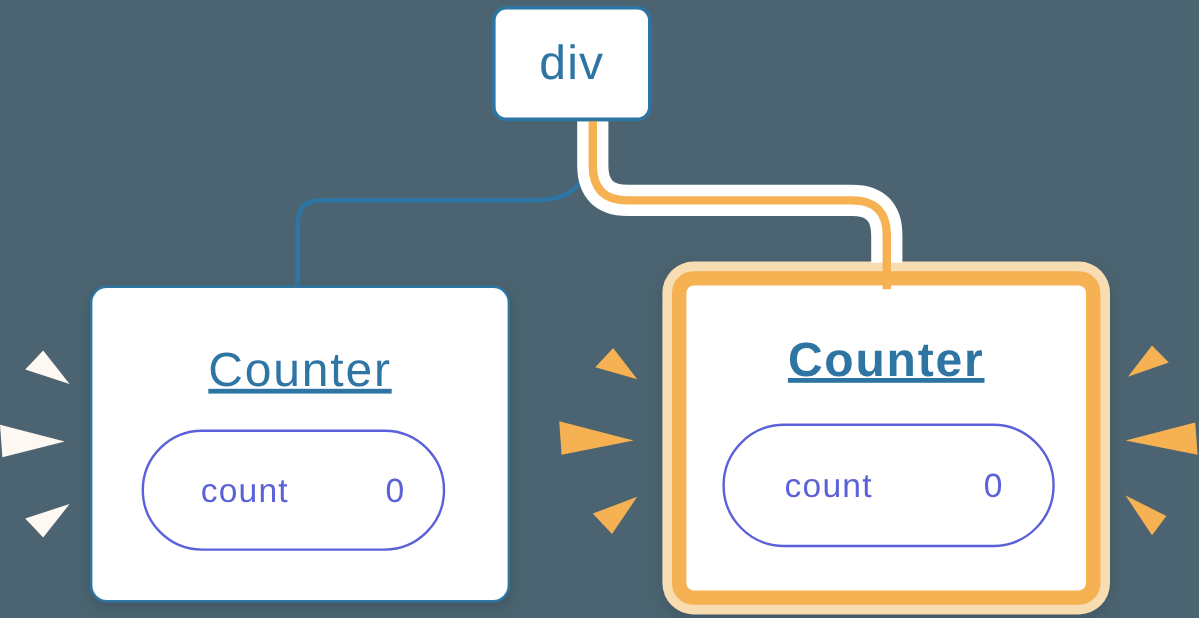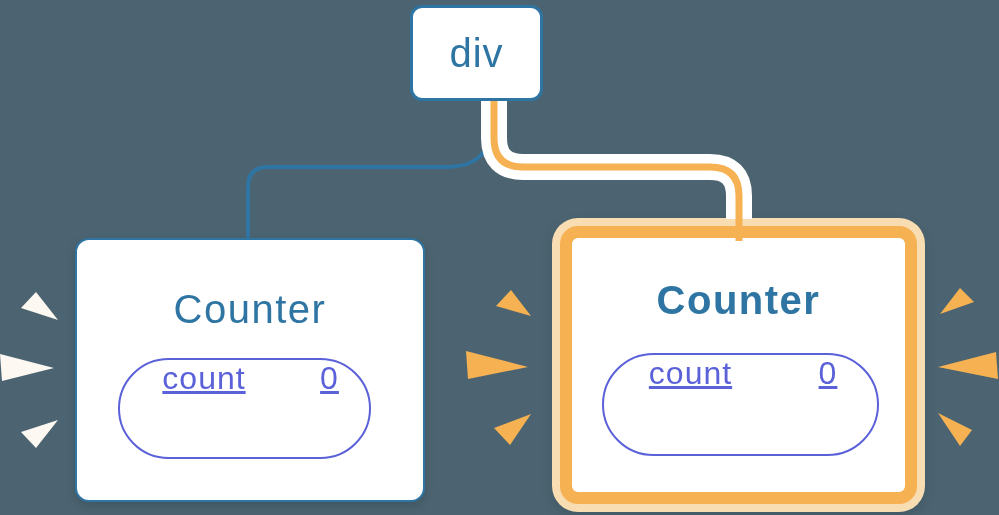--- a/index.html
+++ b/index.html
@@ -30,28 +30,28 @@
   
   .card{position:absolute;background:var(--card);z-index:2;}
   .card-left{left:75px;top:238px;width:350px;height:264px;
     border:2.5px solid var(--blue);border-radius:14px;
     box-shadow:0 4px 10px rgba(10,25,35,.18);}
   .card-right{left:560px;top:226px;width:357px;height:278px;z-index:3;
     border:12px solid var(--orange);border-radius:18px;
     box-shadow:0 0 0 8px var(--peach),0 5px 12px 8px rgba(10,25,35,.15);}
 
   .card-title{position:absolute;left:0;width:100%;text-align:center;
-    font-size:40px;line-height:48px;color:var(--blue);letter-spacing:1.5px;}
+    font-size:40px;line-height:48px;color:var(--blue);letter-spacing:1.5px;text-decoration:underline;}
   .card-left .card-title{top:45px;font-weight:500;}
   .card-right .card-title{top:38px;font-weight:800;}
 
   
   .pill{position:absolute;border:2px solid var(--indigo);border-radius:52px;
-    display:flex;align-items:flex-start;color:var(--indigo);
-    font-size:32px;letter-spacing:1px;text-decoration:underline;}
+    display:flex;align-items:center;color:var(--indigo);
+    font-size:28px;letter-spacing:1px;}
   .card-left .pill{left:41px;top:118px;width:253px;height:101px;}
   .card-right .pill{left:30px;top:115px;width:277px;height:103px;}
   .pill-key{display:flex;align-items:center;justify-content:center;}
   .card-left .pill-key{width:168px;}
   .card-right .pill-key{width:173px;}
   .pill-divider{width:2px;background:var(--indigo);}
   .pill-value{flex:1;display:flex;align-items:center;justify-content:center;}
 </style>
 </head>
 <body>

